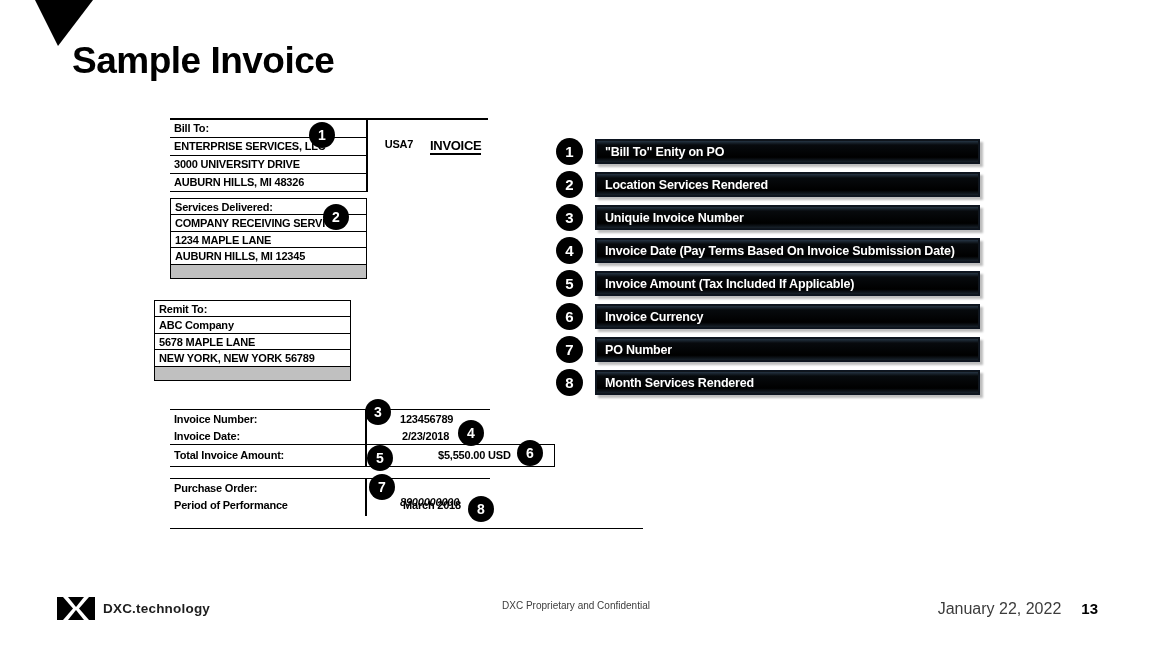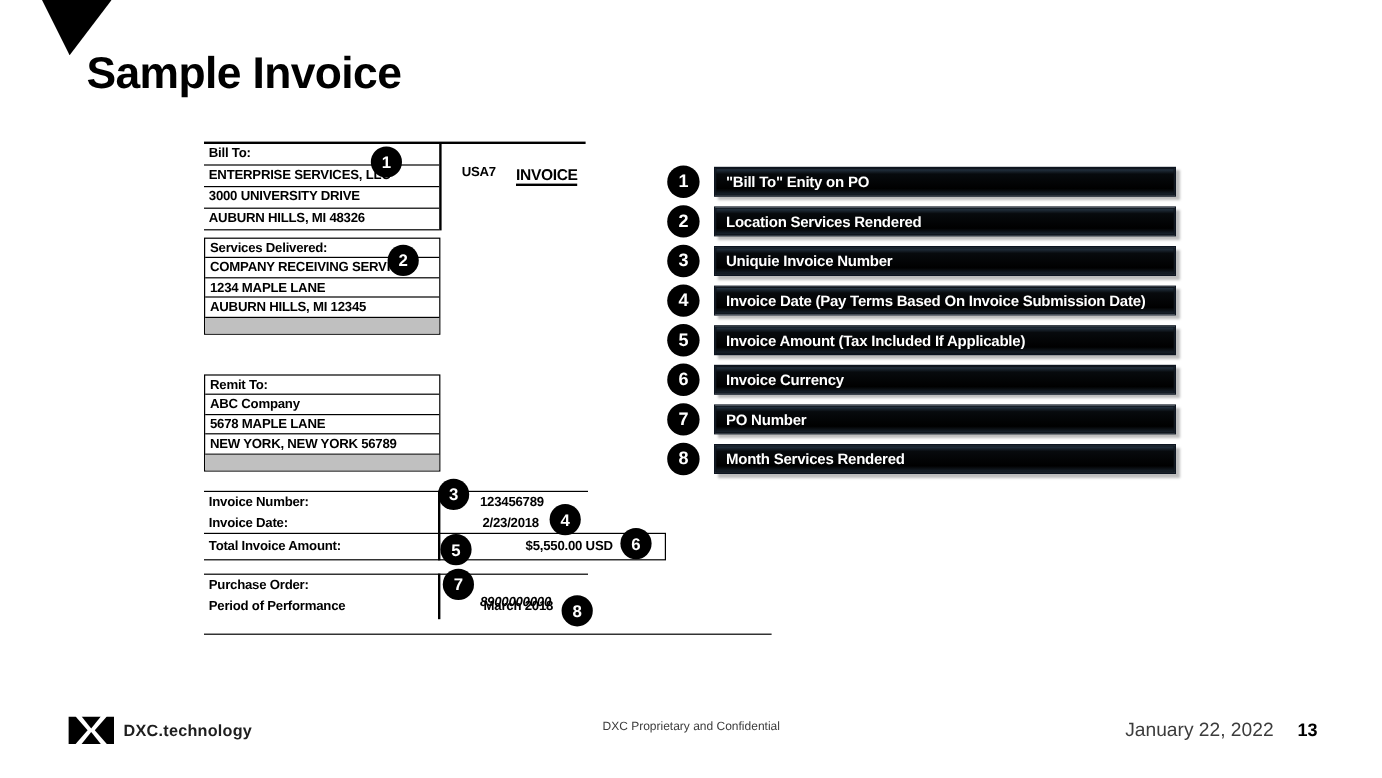--- a/index.html
+++ b/index.html
@@ -22,21 +22,21 @@
   .sec { position:absolute; }
   .sec1 { left:170px; top:118px; width:318px; border-top:2px solid #000; }
   .sec1 .col-left { width:196px; }
   .sec1 .vline { position:absolute; left:196px; top:0; width:1.5px; height:72px; background:#000; }
   .sec1-right { position:absolute; left:198px; top:16px; width:120px; height:18px; display:flex; align-items:flex-start; padding-top:2px; }
   .sec1-right .code { flex:0 0 62px; text-align:center; }
   .invoice-word { font-size:13px; border-bottom:2px solid #000; letter-spacing:-0.3px; }
 
   .boxsec { border:1.5px solid #000; width:197px; }
   .sec2 { left:170px; top:198px; }
-  .sec3 { left:170px; top:300px;margin-top:12px; }
+  .sec3 { left:154px; top:300px; }
   .boxsec .inv-row { height:17px; border-bottom:1.5px solid #000; }
   .boxsec .inv-row:nth-last-child(2) { border-bottom:1.5px solid #000; }
   .boxsec .gray-row { border-top:0; }
 
   
   .hline { position:absolute; height:0; border-top:1.5px solid #000; }
   .vbar  { position:absolute; width:1.5px; background:#000; }
   .ftxt  { position:absolute; font-weight:700; font-size:11px; letter-spacing:-0.2px; white-space:nowrap; color:#000; }
   .usdbox { position:absolute; left:365px; top:444px; width:190px; height:23px; border:1.5px solid #000; }
 

